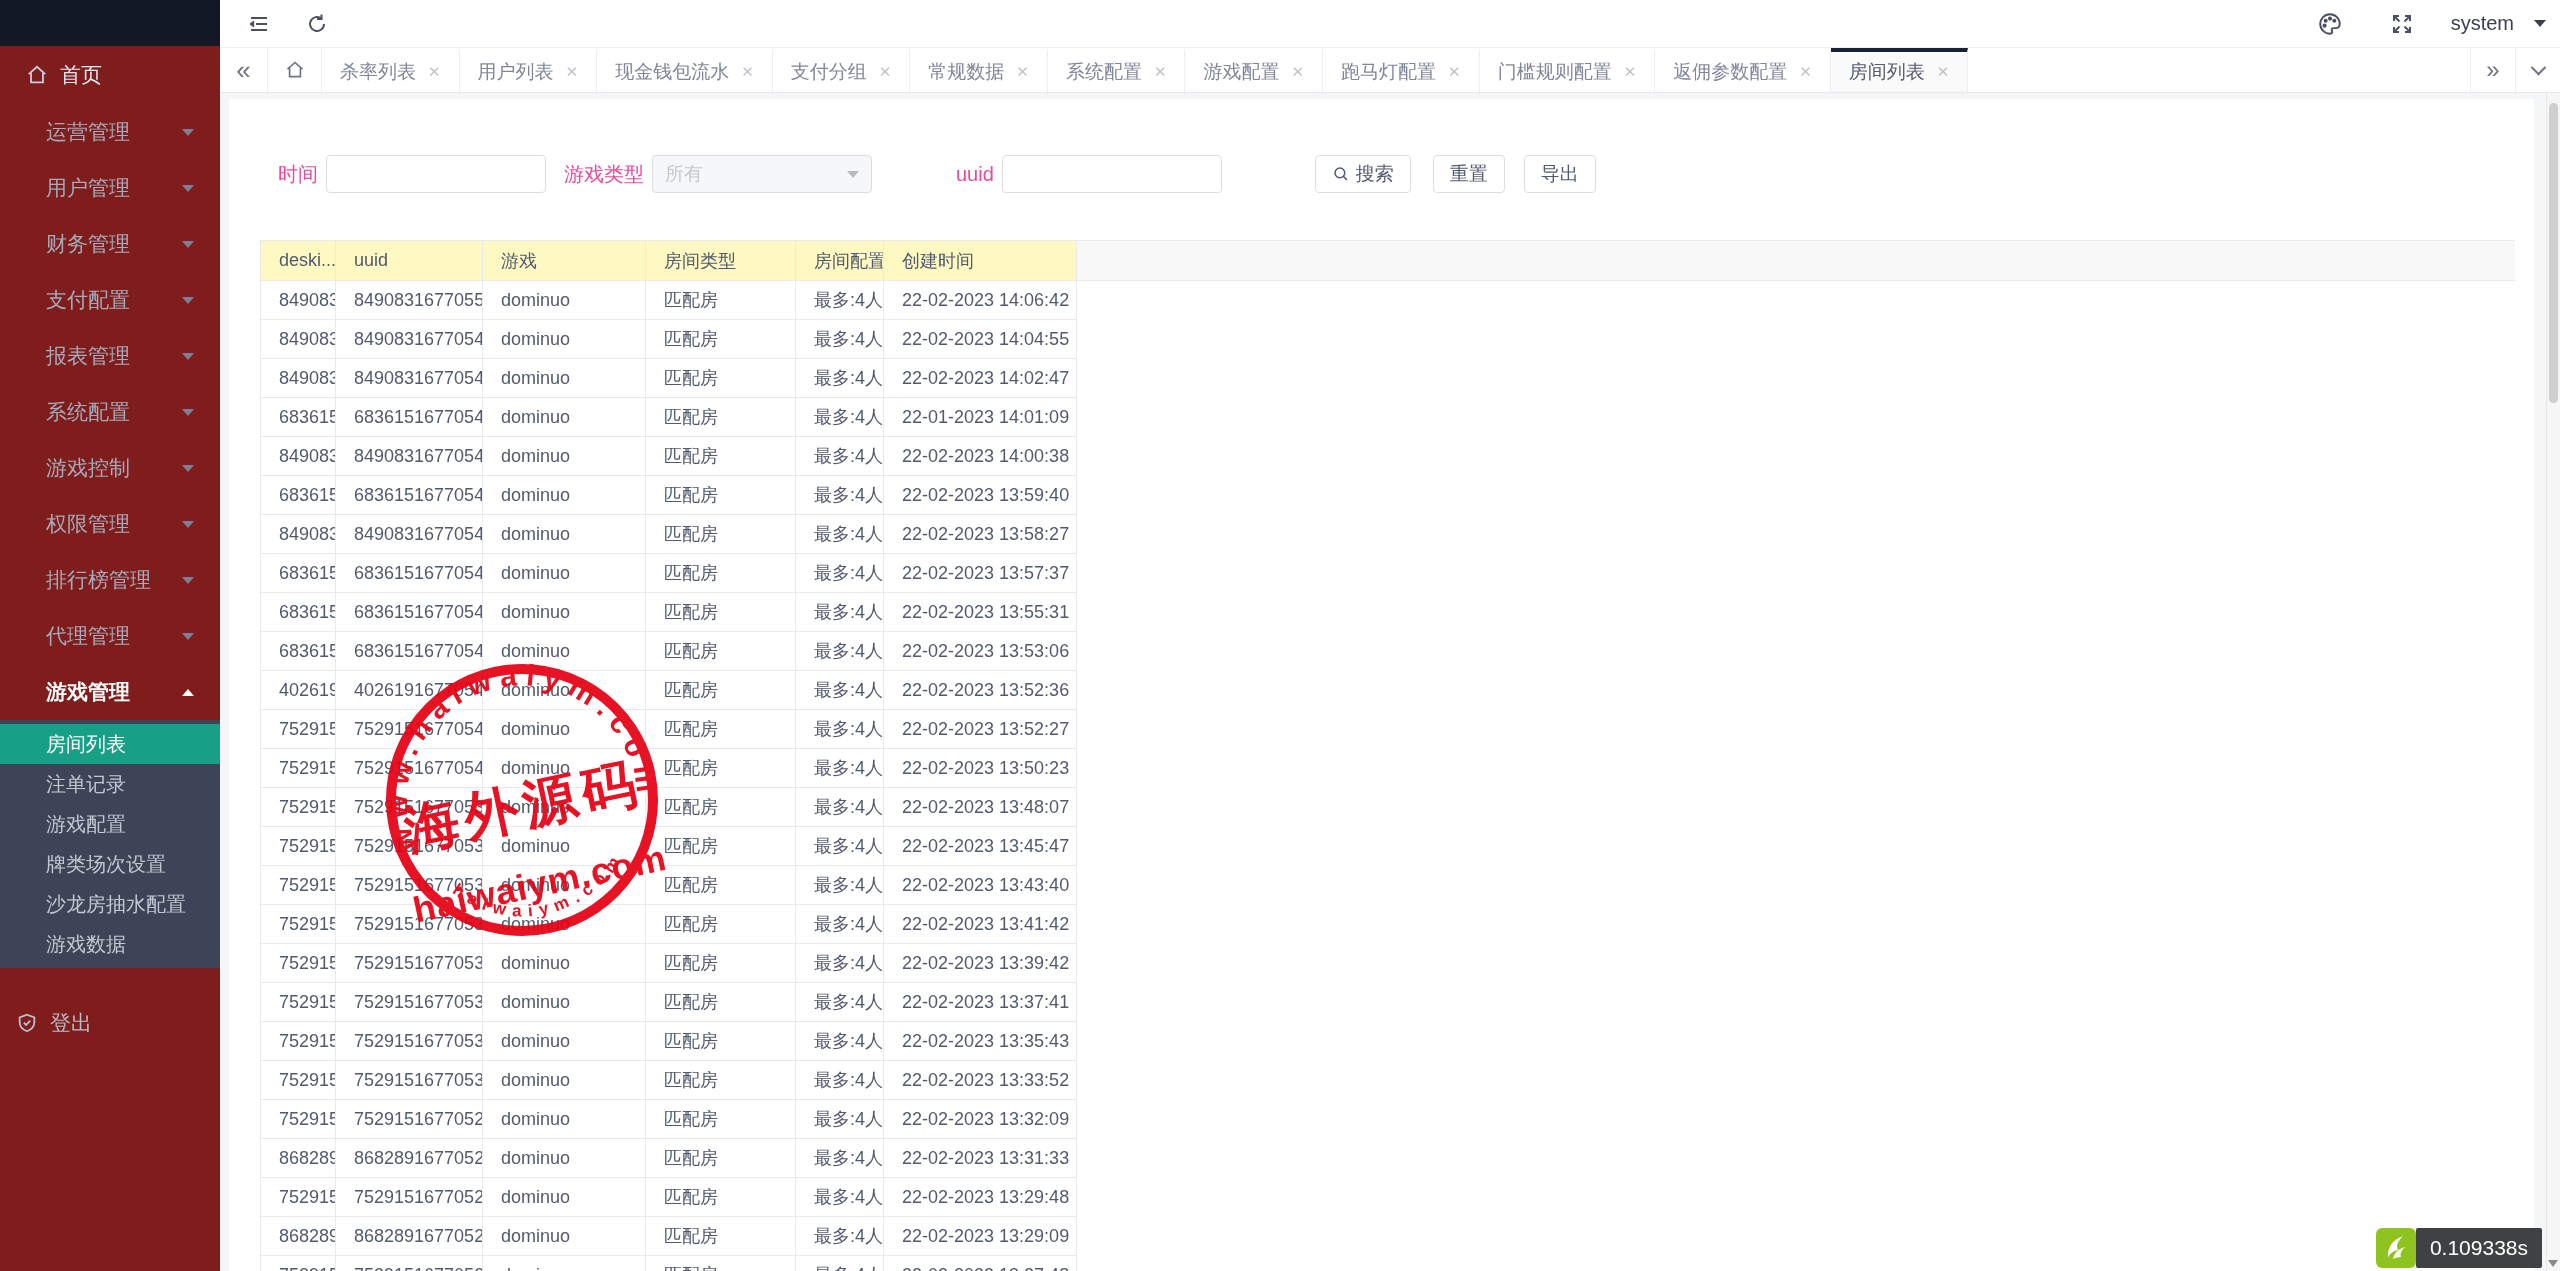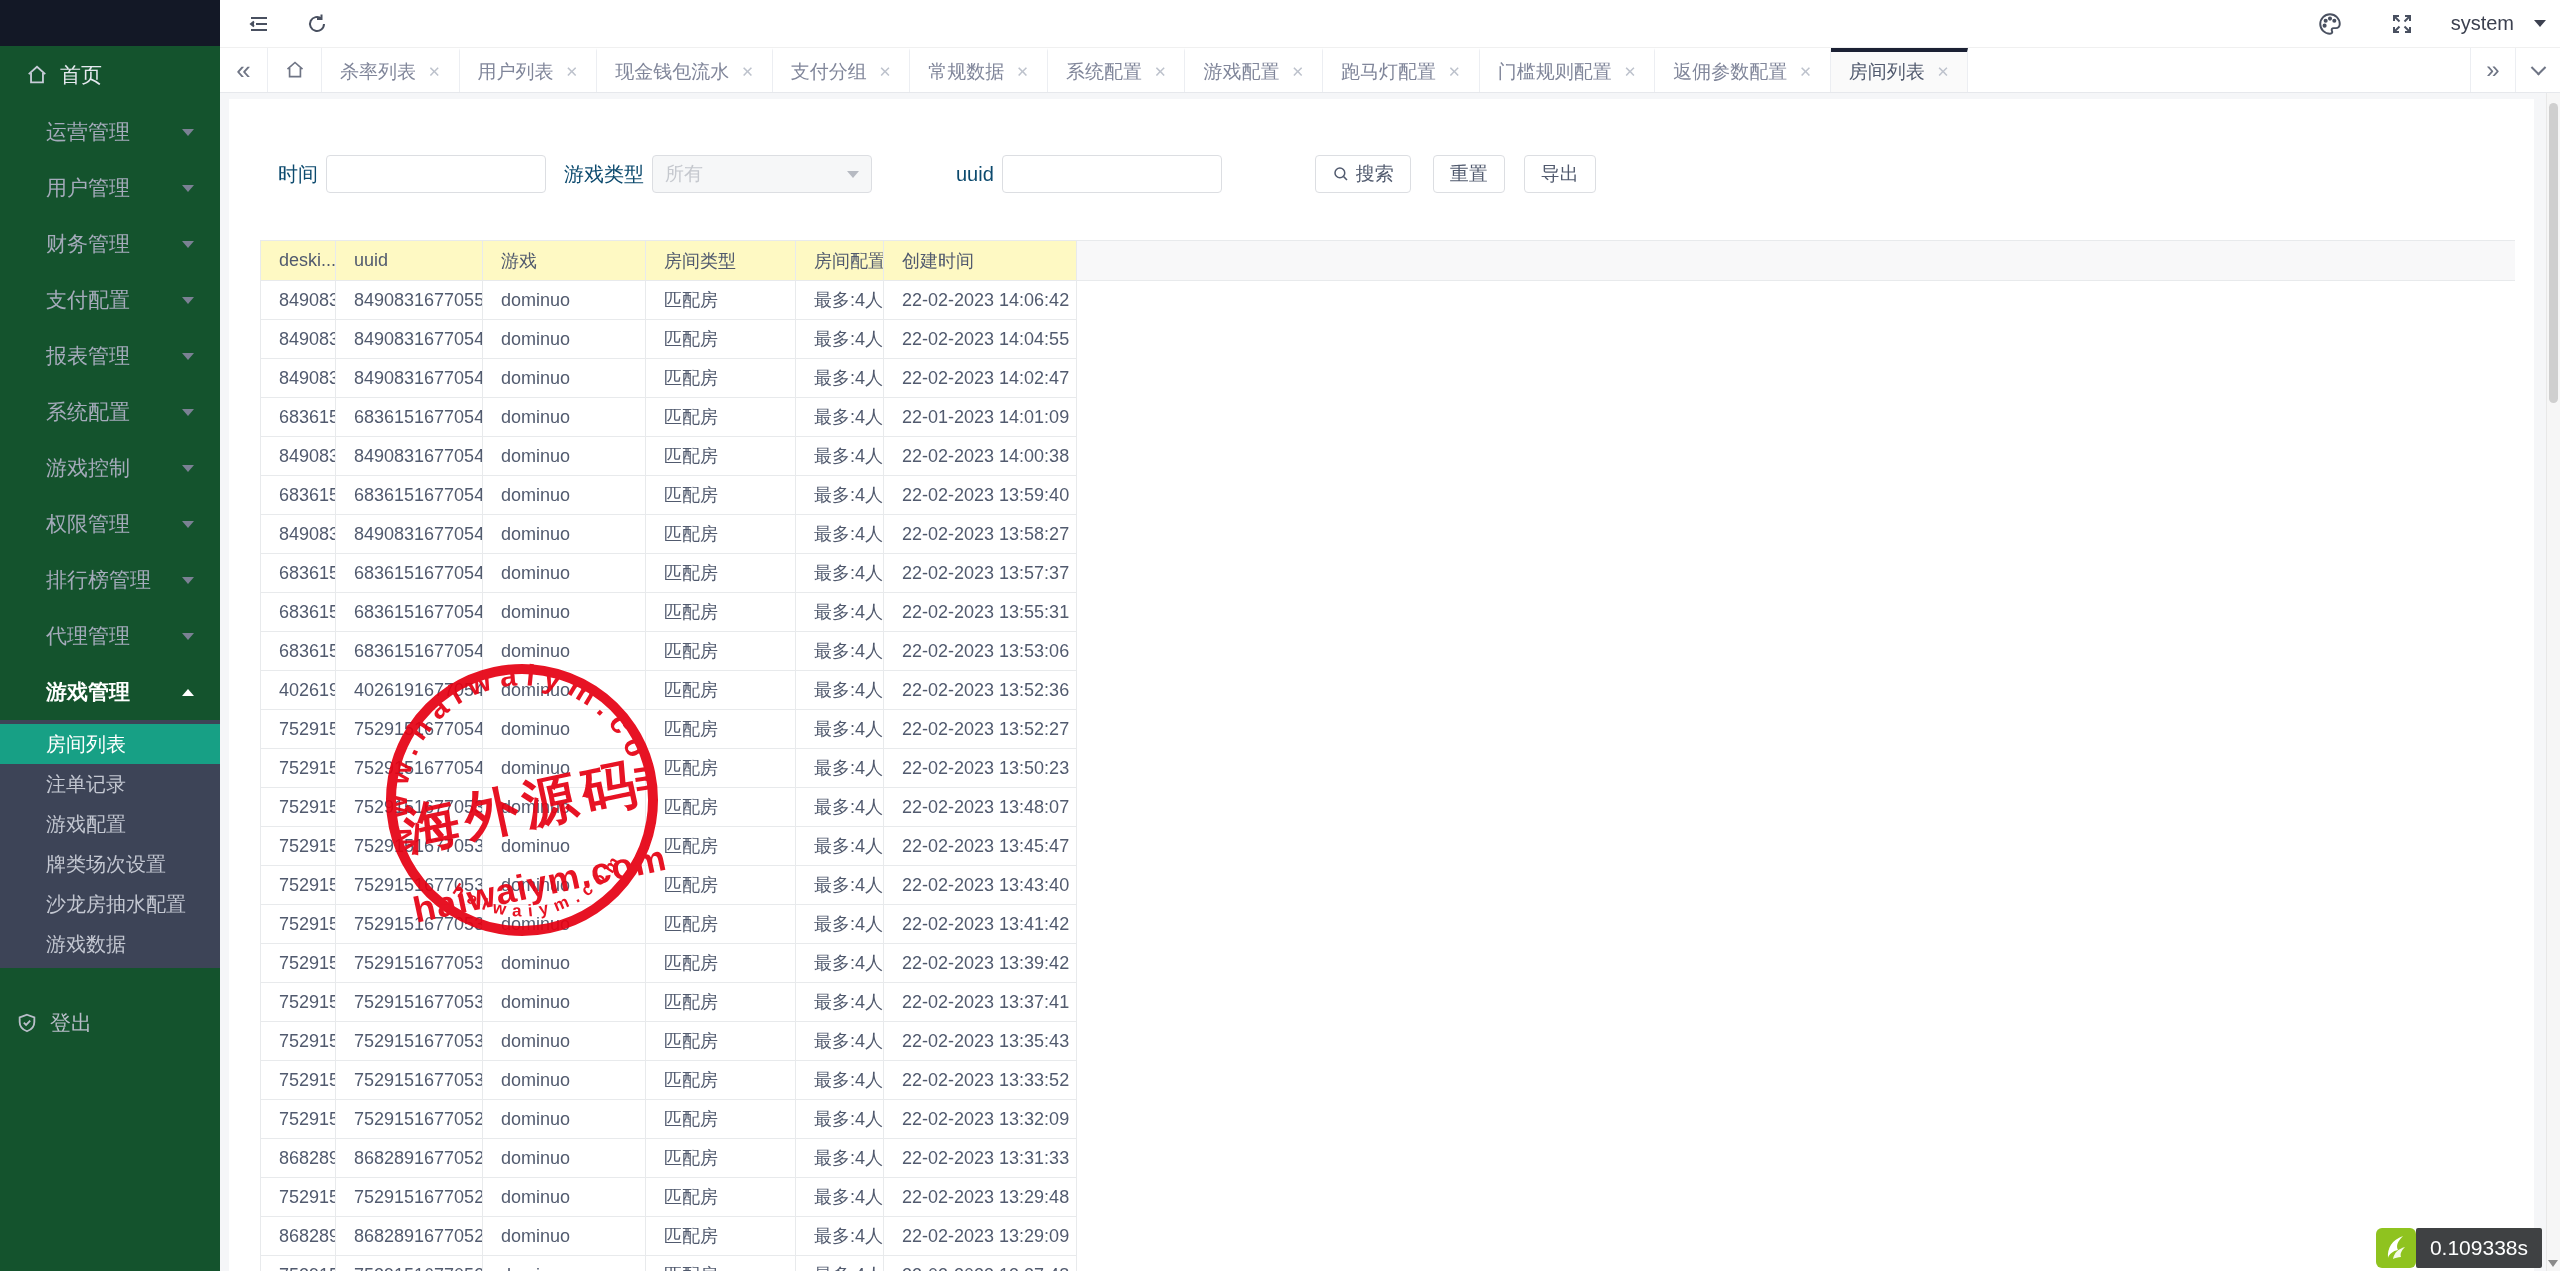--- a/index.html
+++ b/index.html
@@ -1,19 +1,19 @@
 <!DOCTYPE html>
 <html><head>
 <meta charset="utf-8">
 <style>
   * { box-sizing: border-box; margin: 0; padding: 0; }
   html, body { width: 2560px; height: 1271px; overflow: hidden; font-family: "Liberation Sans", sans-serif; background: #f5f6f8; }
 
   
-  .sidebar { position: absolute; left: 0; top: 0; width: 220px; height: 1271px; background: #14532d; z-index: 10; }
+  .sidebar { position: absolute; left: 0; top: 0; width: 220px; height: 1271px; background: #7f1d1d; z-index: 10; }
   .logo-strip { height: 46px; background: #131826; }
   .side-home { display: flex; align-items: center; height: 58px; padding-left: 26px; color: #e6e9f0; font-size: 21px; cursor: pointer; }
   .side-home .hicon { margin-right: 12px; display: flex; }
   .side-group { display: flex; align-items: center; height: 56px; padding: 0 26px 0 46px; color: #a5abbb; font-size: 21px; cursor: pointer; }
   .side-group .glabel { flex: 1; }
   .caret-down { width: 0; height: 0; border-left: 6px solid transparent; border-right: 6px solid transparent; border-top: 7px solid #7b8194; }
   .caret-up { width: 0; height: 0; border-left: 6px solid transparent; border-right: 6px solid transparent; border-bottom: 7px solid #ffffff; }
   .side-group.open { color: #ffffff; font-weight: bold; }
   .submenu { background: #3d4457; padding: 4px 0; }
   .sub-item { display: flex; align-items: center; height: 40px; padding-left: 46px; color: #c3c7d1; font-size: 20px; cursor: pointer; }
@@ -43,21 +43,21 @@
   .tabbar .tspacer { flex: 1; }
   .tab-right { width: 45px; border-left: 1px solid #eceef2; border-right: none; font-size: 24px; color: #6f7585; }
   .chev-down { width: 11px; height: 11px; border-right: 2px solid #6f7585; border-bottom: 2px solid #6f7585; transform: rotate(45deg) translate(-2px,-2px); }
 
   
   .content { position: absolute; left: 220px; top: 93px; right: 14px; bottom: 0; background: #f5f6f8; }
   .panel { position: absolute; left: 9px; top: 6px; right: 12px; bottom: -2px; background: #ffffff; }
 
   
   .filters { position: absolute; top: 56px; left: 0; right: 0; height: 38px; display: flex; align-items: center; }
-  .f-label { font-size: 20px; color: #0c4a6e; white-space: nowrap; }
+  .f-label { font-size: 20px; color: #ec4899; white-space: nowrap; }
   .f-input { height: 38px; width: 220px; border: 1px solid #dcdee2; border-radius: 4px; background: #fff; margin-left: 8px; font-size: 19px; padding: 0 10px; color: #515a6e; outline: none; }
   .f-select { height: 38px; width: 220px; border: 1px solid #dcdee2; border-radius: 4px; background: #f6f7f8; margin-left: 8px; display: flex; align-items: center; padding: 0 12px; cursor: pointer; }
   .f-select .placeholder { flex: 1; font-size: 19px; color: #c5c8ce; }
   .f-select .sel-caret { width: 0; height: 0; border-left: 6px solid transparent; border-right: 6px solid transparent; border-top: 7px solid #b6bac2; }
   .btn { height: 38px; border: 1px solid #dcdee2; border-radius: 4px; background: #fff; display: inline-flex; align-items: center; justify-content: center; font-size: 19px; color: #515a6e; padding: 0 16px; cursor: pointer; }
   .btn svg { margin-right: 6px; }
 
   
   .table { position: absolute; left: 31px; top: 141px; right: 19px; }
   .thead { display: flex; background: #fef9c3; border-top: 1px solid #e8eaec; border-left: 1px solid #e8eaec; }

